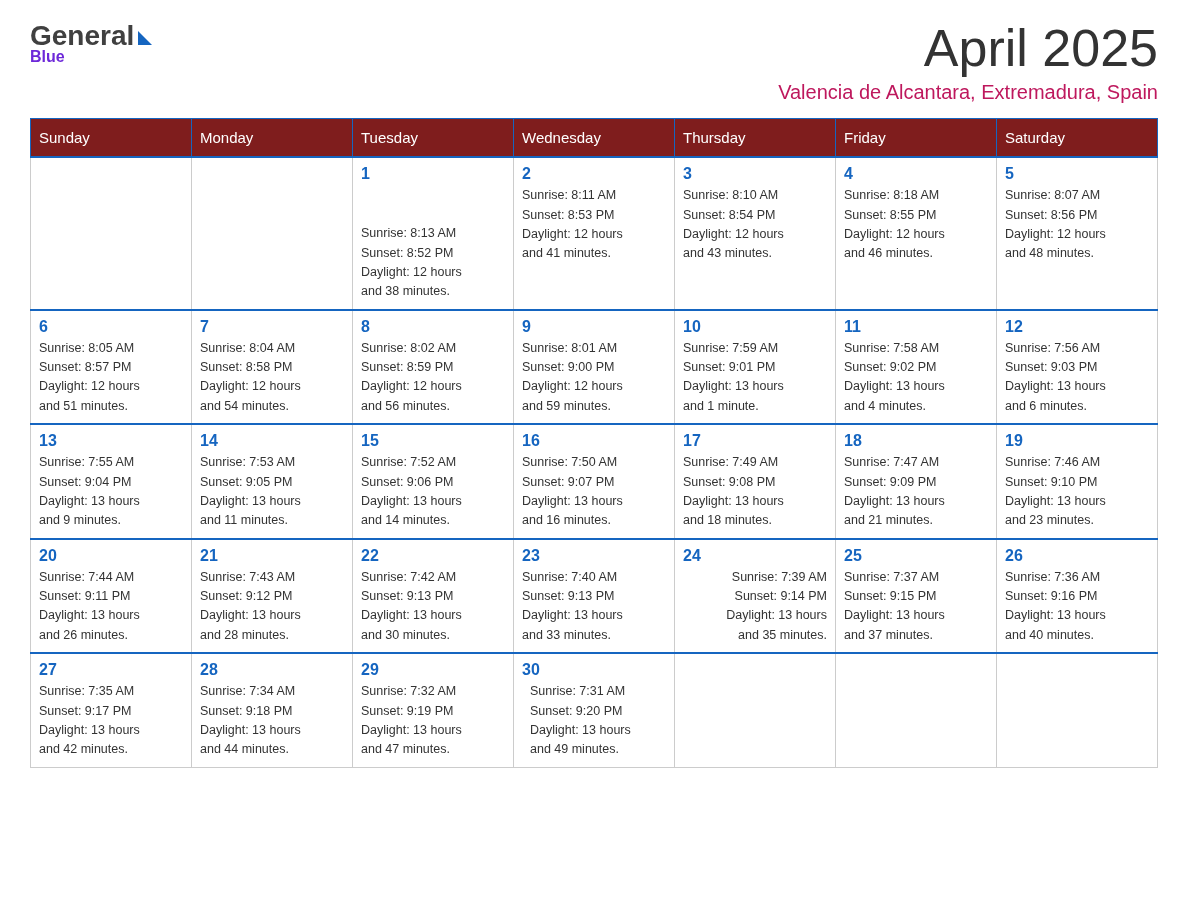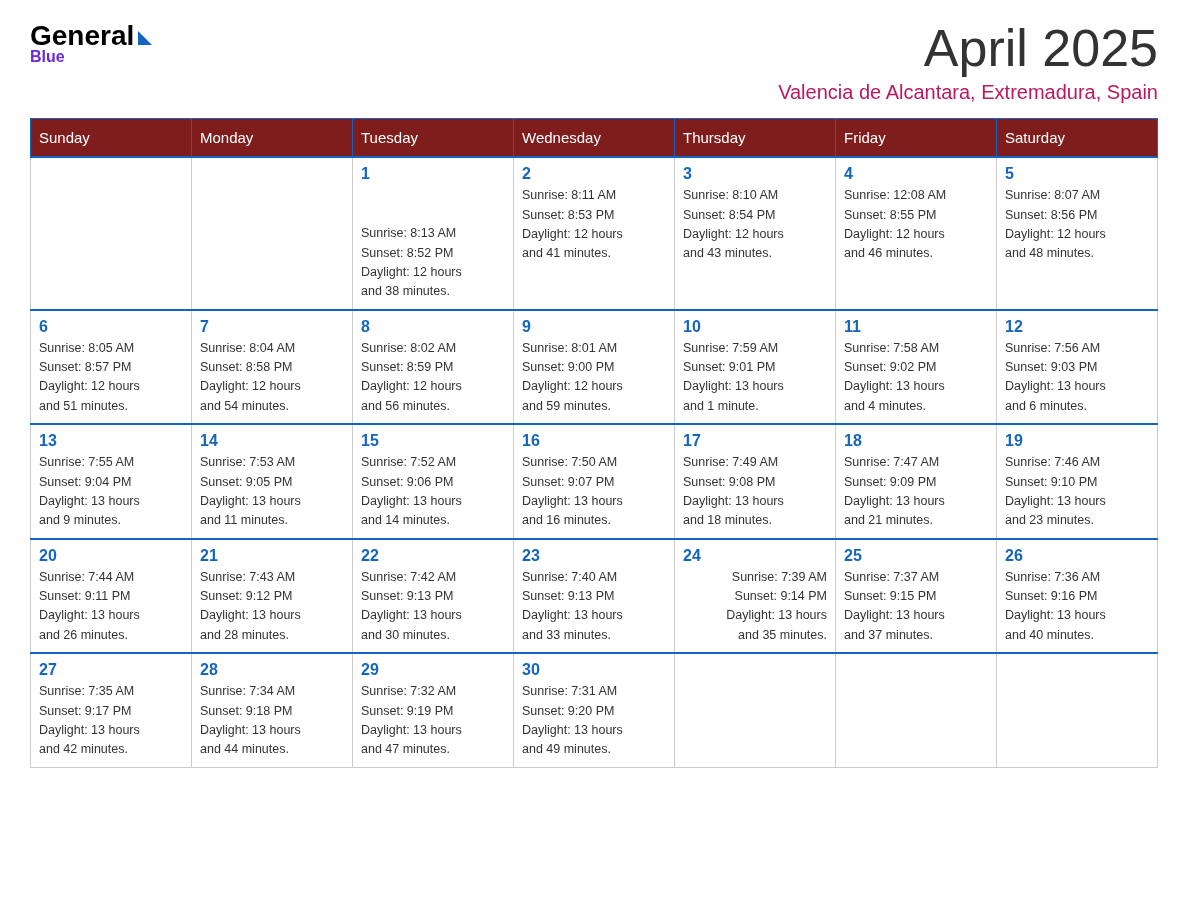--- a/index.html
+++ b/index.html
@@ -13,21 +13,21 @@
     }
     .header-top {
       display: flex;
       justify-content: space-between;
       align-items: flex-start;
       margin-bottom: 5px;
     }
     .logo-text-general {
       font-size: 28px;
       font-weight: bold;
-      color: #000000;
+      color: #404040;
     }
     .logo-text-blue {
       font-size: 16px;
       font-weight: bold;
       color: #6d28d9;
     }
     .logo-wrapper {
       display: flex;
       flex-direction: column;
       align-items: flex-start;
@@ -143,21 +143,21 @@
         </td>
         <td>
           <span class="day-number">3</span>
           <div class="day-info" style="white-space: pre-line;">Sunrise: 8:10 AM
 Sunset: 8:54 PM
 Daylight: 12 hours
 and 43 minutes.</div>
         </td>
         <td>
           <span class="day-number">4</span>
-          <div class="day-info" style="white-space: pre-line;">Sunrise: 12:08 AM
+          <div class="day-info" style="white-space: pre-line;">Sunrise: 8:18 AM
 Sunset: 8:55 PM
 Daylight: 12 hours
 and 46 minutes.</div>
         </td>
         <td>
           <span class="day-number">5</span>
           <div class="day-info" style="white-space: pre-line;">Sunrise: 8:07 AM
 Sunset: 8:56 PM
 Daylight: 12 hours
 and 48 minutes.</div>
@@ -333,21 +333,21 @@
         </td>
         <td>
           <span class="day-number">29</span>
           <div class="day-info" style="white-space: pre-line;">Sunrise: 7:32 AM
 Sunset: 9:19 PM
 Daylight: 13 hours
 and 47 minutes.</div>
         </td>
         <td>
           <span class="day-number">30</span>
-          <div class="day-info" style="white-space: pre-line;">Sunrise: 7:31 AM
+          <div class="day-info" style="white-space: pre-line; margin-left: 8px;">Sunrise: 7:31 AM
 Sunset: 9:20 PM
 Daylight: 13 hours
 and 49 minutes.</div>
         </td>
         <td class="empty-cell"></td>
         <td class="empty-cell"></td>
         <td class="empty-cell"></td>
       </tr>
     </tbody>
 </table>

